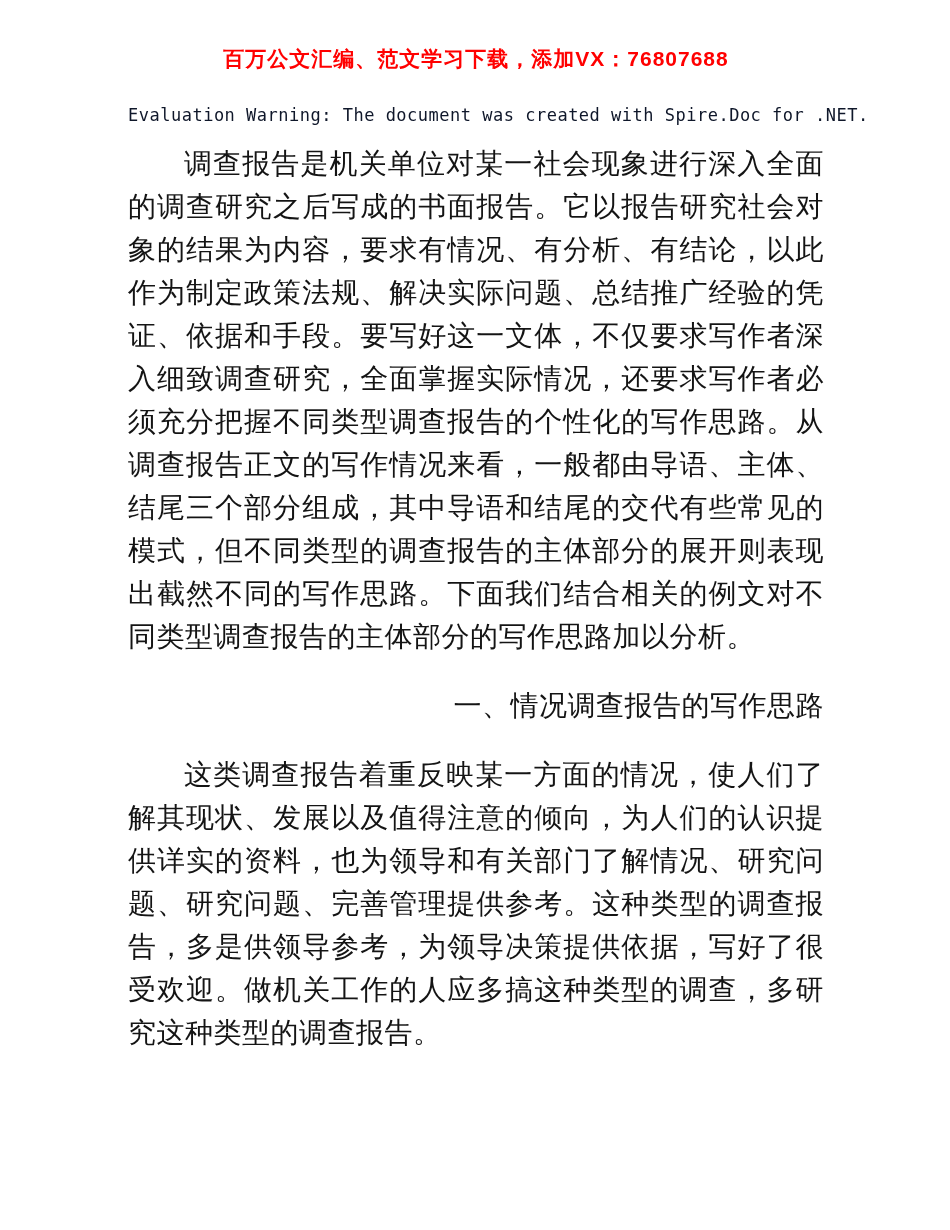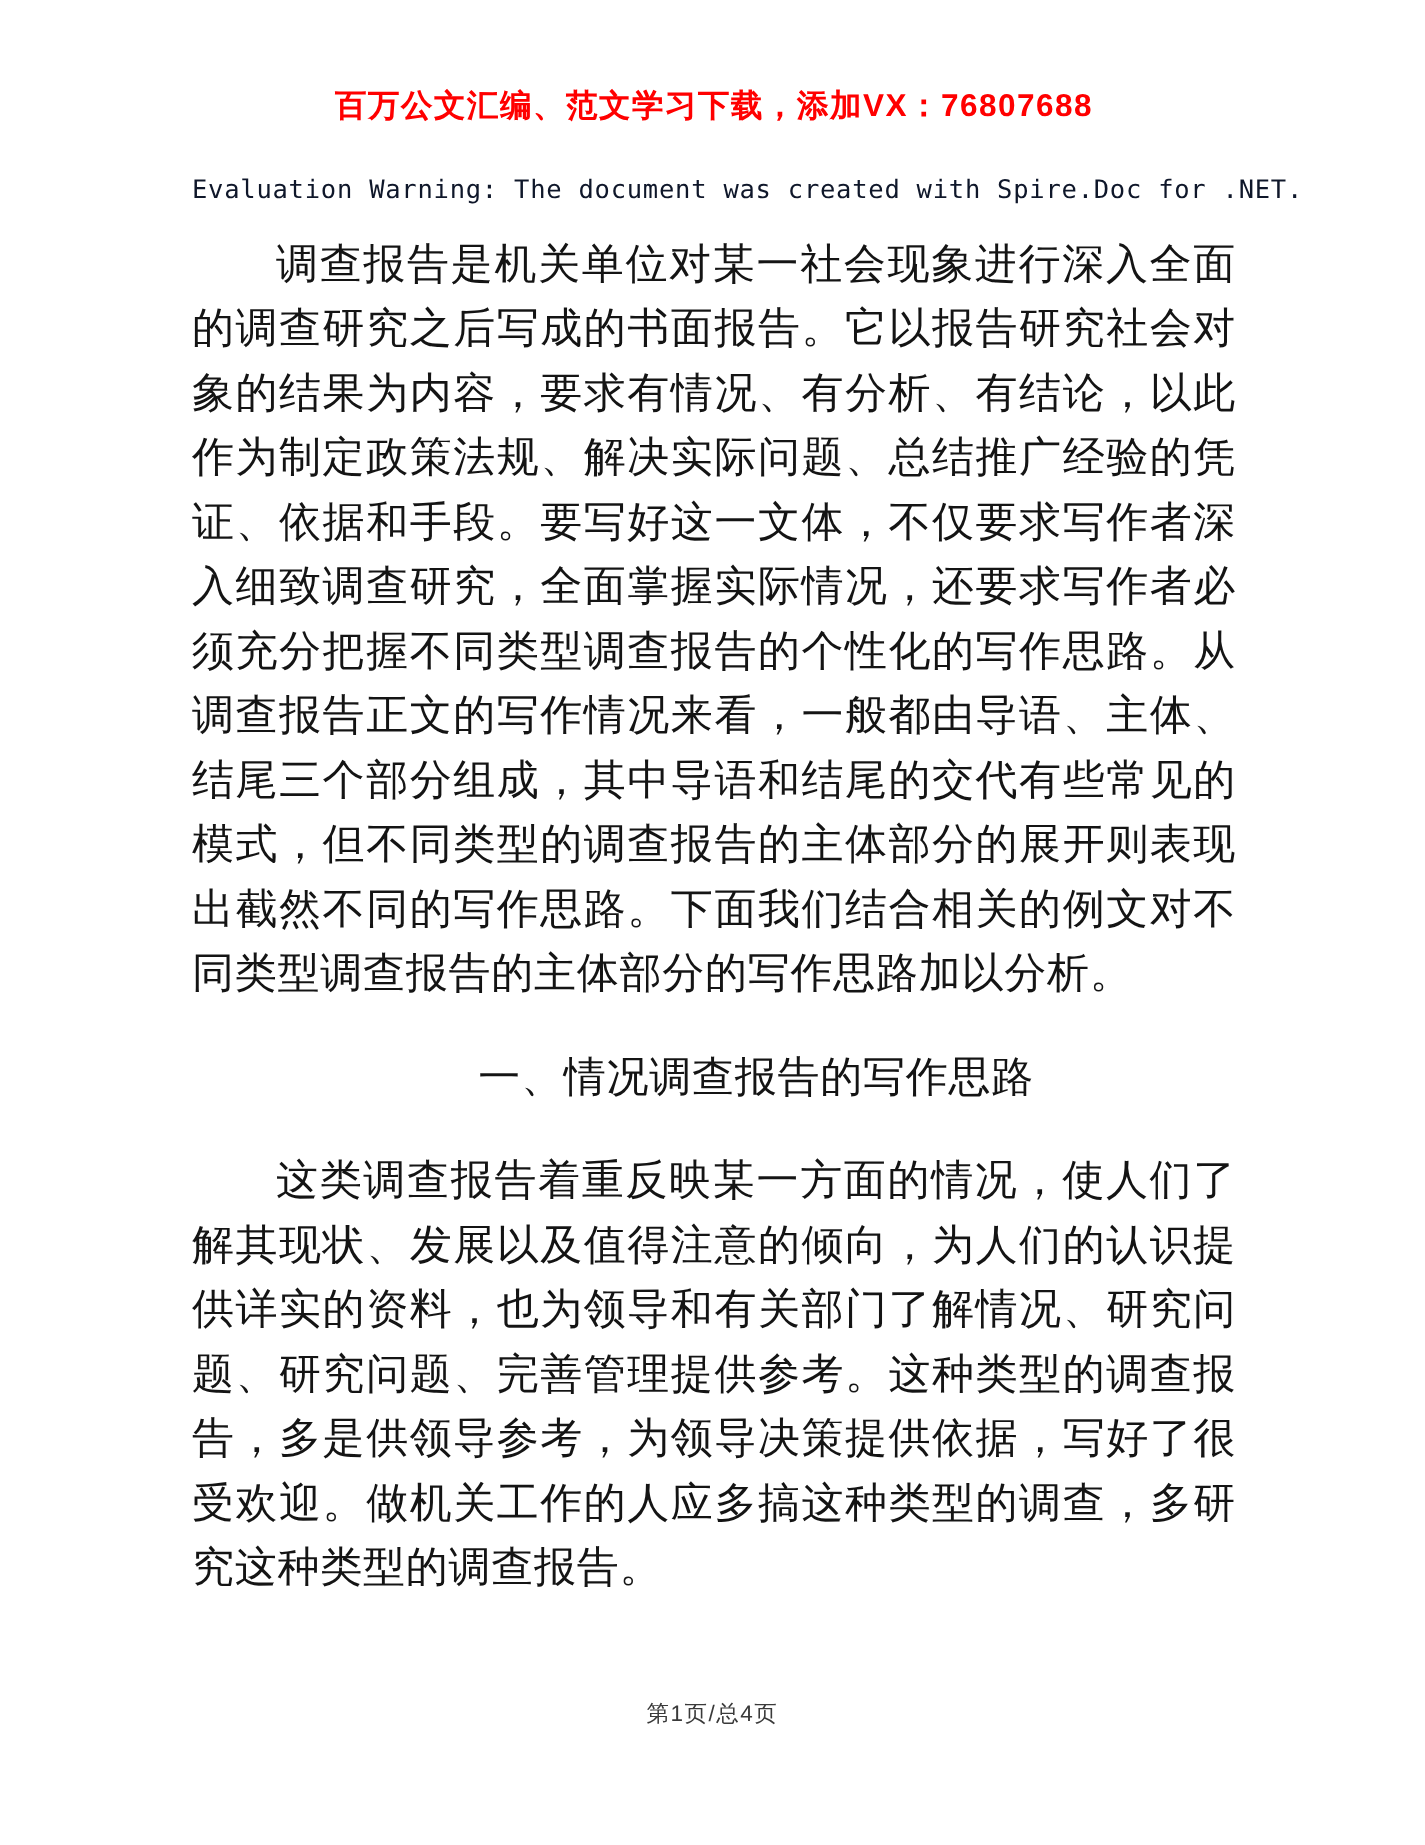--- a/index.html
+++ b/index.html
@@ -4,21 +4,21 @@
 <style>
   html, body {
     margin: 0;
     padding: 0;
     background: #ffffff;
   }
   .page {
     position: relative;
     width: 950px;
     height: 1188px;
-    margin: 12px auto;
+    margin: 0 auto;
     background: #ffffff;
     box-sizing: border-box;
     padding: 46px 126px 0 128px;
     overflow: hidden;
     font-family: "Liberation Sans", sans-serif;
   }
   .header-notice {
     text-align: center;
     color: #ff0000;
     font-size: 21px;
@@ -55,21 +55,21 @@
     font-weight: 500;
     line-height: 43px;
     text-align: justify;
     text-justify: inter-ideograph;
     text-indent: 2em;
     letter-spacing: 0.5px;
   }
   .heading-para {
     margin-top: 26px;
     margin-bottom: 26px;
-    text-align: center;
+    text-align: right;
   }
   .page-footer {
     position: absolute;
     left: 0;
     right: 0;
     bottom: 48px;
     text-align: center;
     color: #3a3a3a;
     font-size: 15px;
     letter-spacing: 1px;
@@ -87,15 +87,14 @@
 
   <div class="doc-body">
     <p class="body-para">调查报告是机关单位对某一社会现象进行深入全面的调查研究之后写成的书面报告。它以报告研究社会对象的结果为内容，要求有情况、有分析、有结论，以此作为制定政策法规、解决实际问题、总结推广经验的凭证、依据和手段。要写好这一文体，不仅要求写作者深入细致调查研究，全面掌握实际情况，还要求写作者必须充分把握不同类型调查报告的个性化的写作思路。从调查报告正文的写作情况来看，一般都由导语、主体、结尾三个部分组成，其中导语和结尾的交代有些常见的模式，但不同类型的调查报告的主体部分的展开则表现出截然不同的写作思路。下面我们结合相关的例文对不同类型调查报告的主体部分的写作思路加以分析。</p>
 
     <p class="heading-para">一、情况调查报告的写作思路</p>
 
     <p class="body-para">这类调查报告着重反映某一方面的情况，使人们了解其现状、发展以及值得注意的倾向，为人们的认识提供详实的资料，也为领导和有关部门了解情况、研究问题、研究问题、完善管理提供参考。这种类型的调查报告，多是供领导参考，为领导决策提供依据，写好了很受欢迎。做机关工作的人应多搞这种类型的调查，多研究这种类型的调查报告。</p>
 
   </div>
 
-  <div class="page-footer">第1页/总4页</div>
 
 </div>
 
 </body></html>

